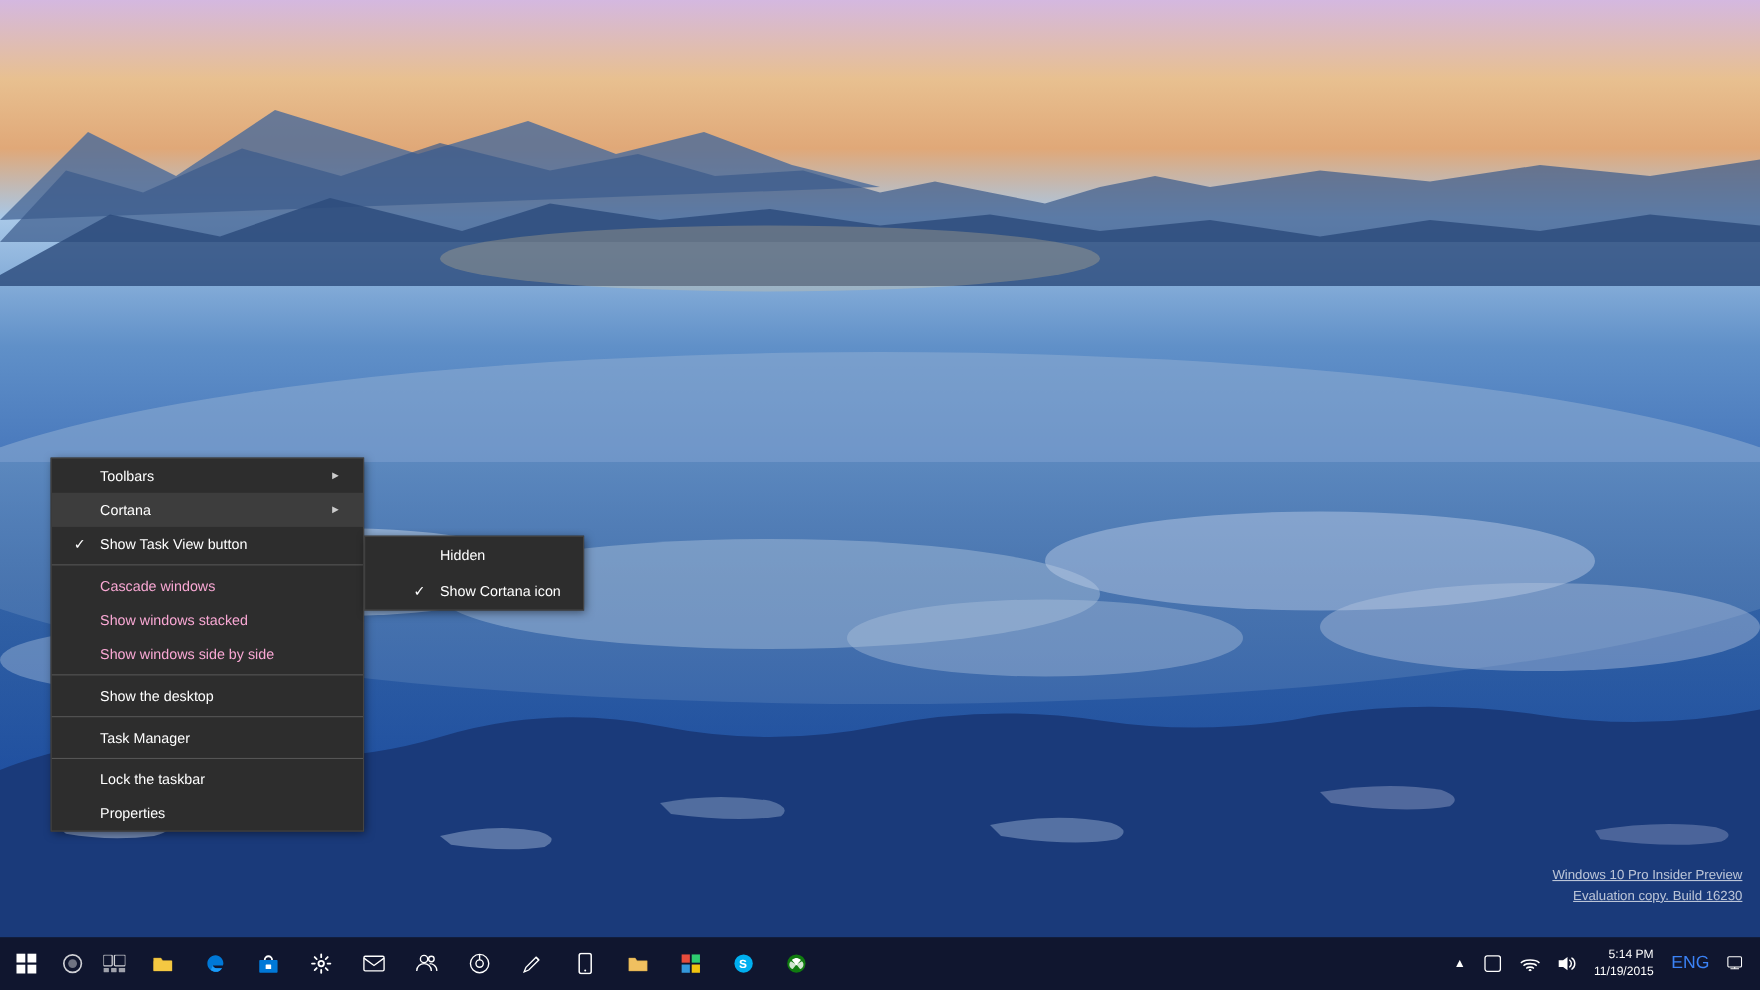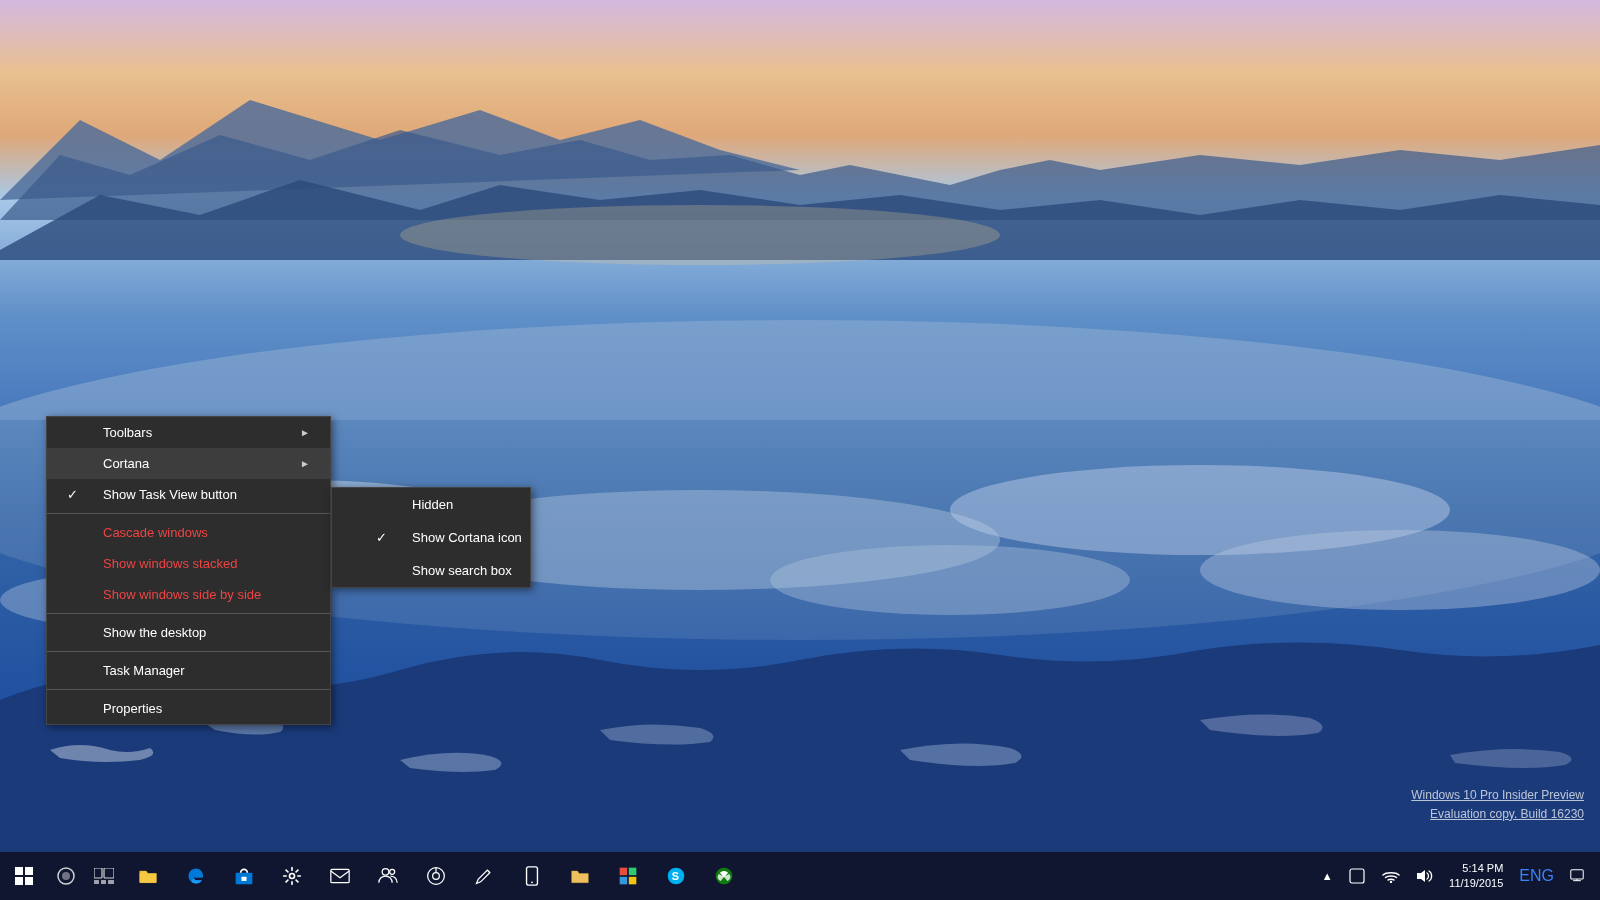--- a/index.html
+++ b/index.html
@@ -144,31 +144,31 @@
       z-index: 200;
       font-size: 13px;
       color: #fff;
     }
 
     .menu-item {
       padding: 8px 20px;
       cursor: pointer;
       display: flex;
       align-items: center;
-      gap: 20px;
+      gap: 8px;
       white-space: nowrap;
       position: relative;
     }
 
     .menu-item.has-submenu {
       background: #3d3d3d;
     }
 
     .menu-item.disabled {
-      color: #ef4444;
+      color: #f9a8d4;
       cursor: default;
     }
 
     .menu-item .checkmark {
       width: 16px;
       font-size: 13px;
       color: white;
       flex-shrink: 0;
     }
 
@@ -292,24 +292,20 @@
 
     <div class="submenu">
       <div class="menu-item">
         <span class="checkmark">&nbsp;</span>
         <span>Hidden</span>
       </div>
       <div class="menu-item checked">
         <span class="checkmark">✓</span>
         <span>Show Cortana icon</span>
       </div>
-      <div class="menu-item">
-        <span class="checkmark">&nbsp;</span>
-        <span>Show search box</span>
-      </div>
     </div>
   </div>
 
   <div class="menu-item">
     <span class="checkmark">✓</span>
     <span>Show Task View button</span>
   </div>
 
 
   <div class="menu-separator"></div>
@@ -338,20 +334,24 @@
 
   <div class="menu-separator"></div>
 
   <div class="menu-item">
     <span class="checkmark">&nbsp;</span>
     <span>Task Manager</span>
   </div>
 
   <div class="menu-separator"></div>
 
+  <div class="menu-item">
+    <span class="checkmark">&nbsp;</span>
+    <span>Lock the taskbar</span>
+  </div>
 
   <div class="menu-item">
     <span class="checkmark">&nbsp;</span>
     <span>Properties</span>
   </div>
 </div>
 
 <div class="watermark">
   <div>Windows 10 Pro Insider Preview</div>
   <div>Evaluation copy. Build 16230</div>

